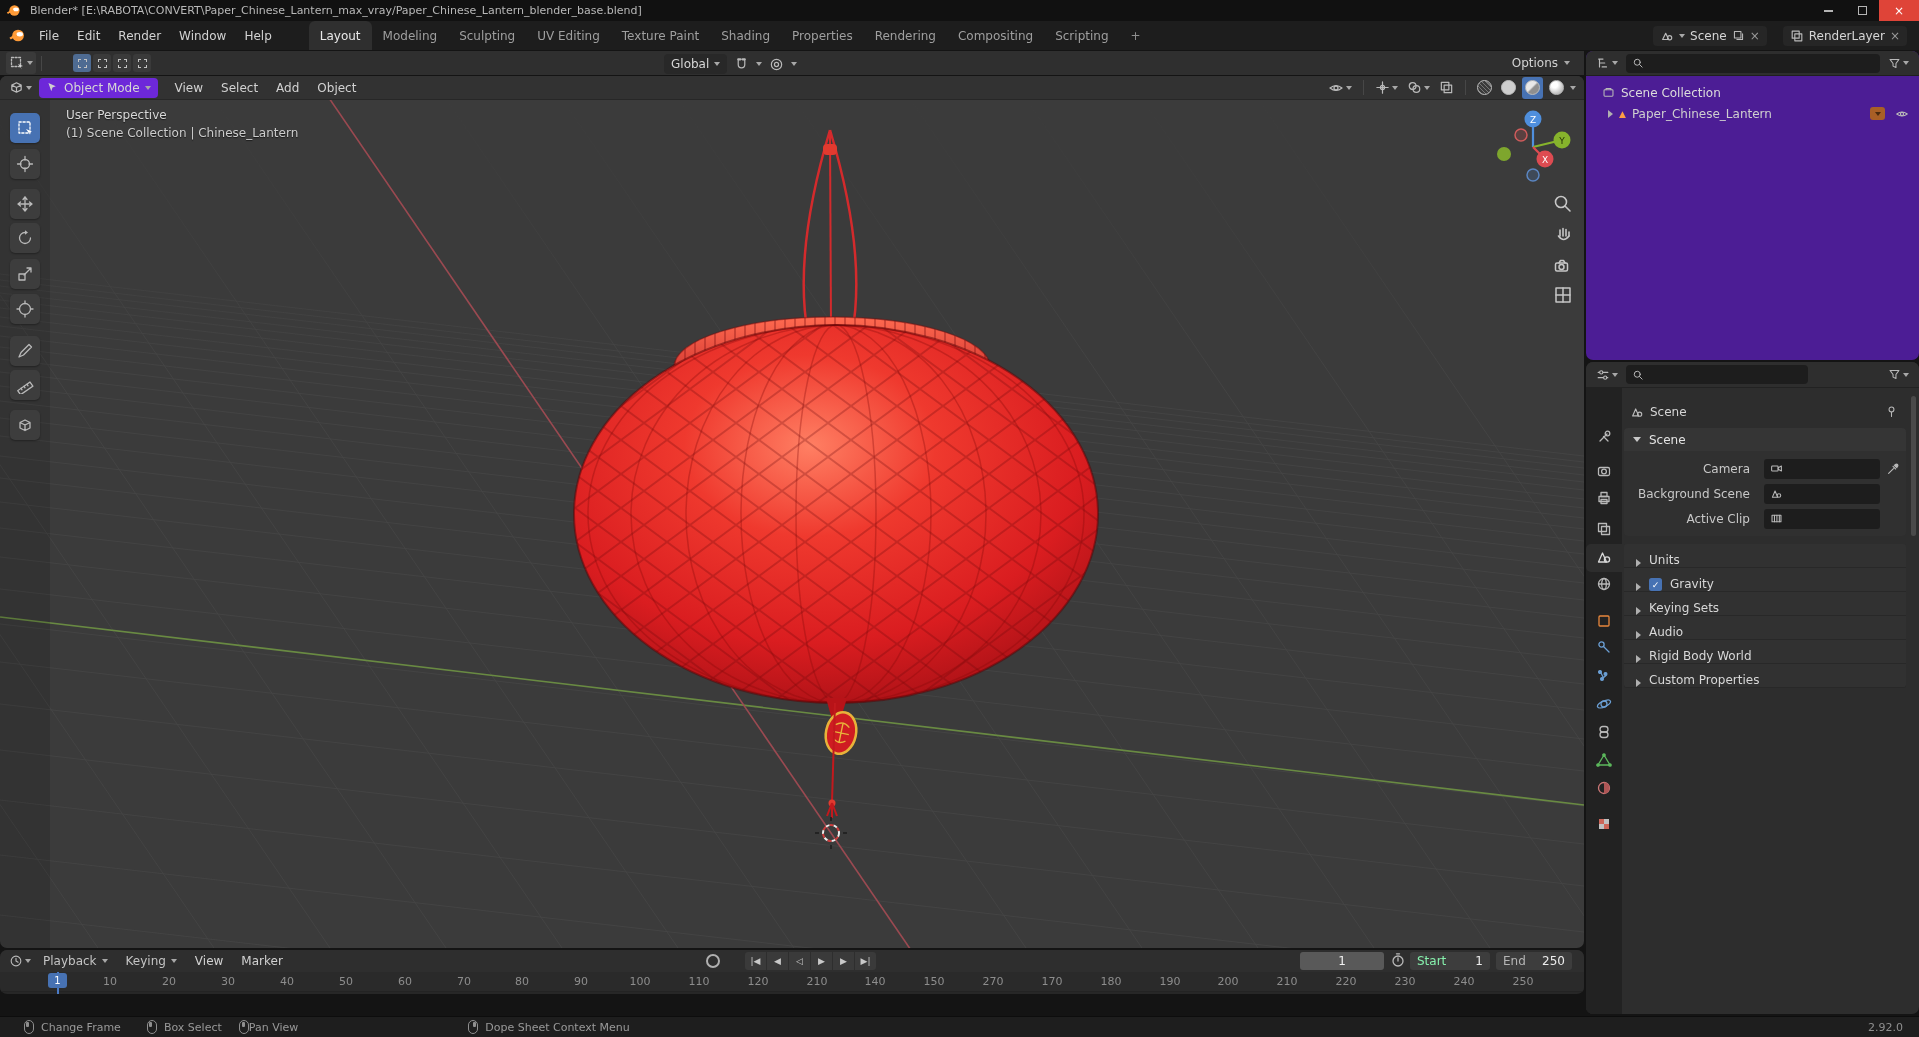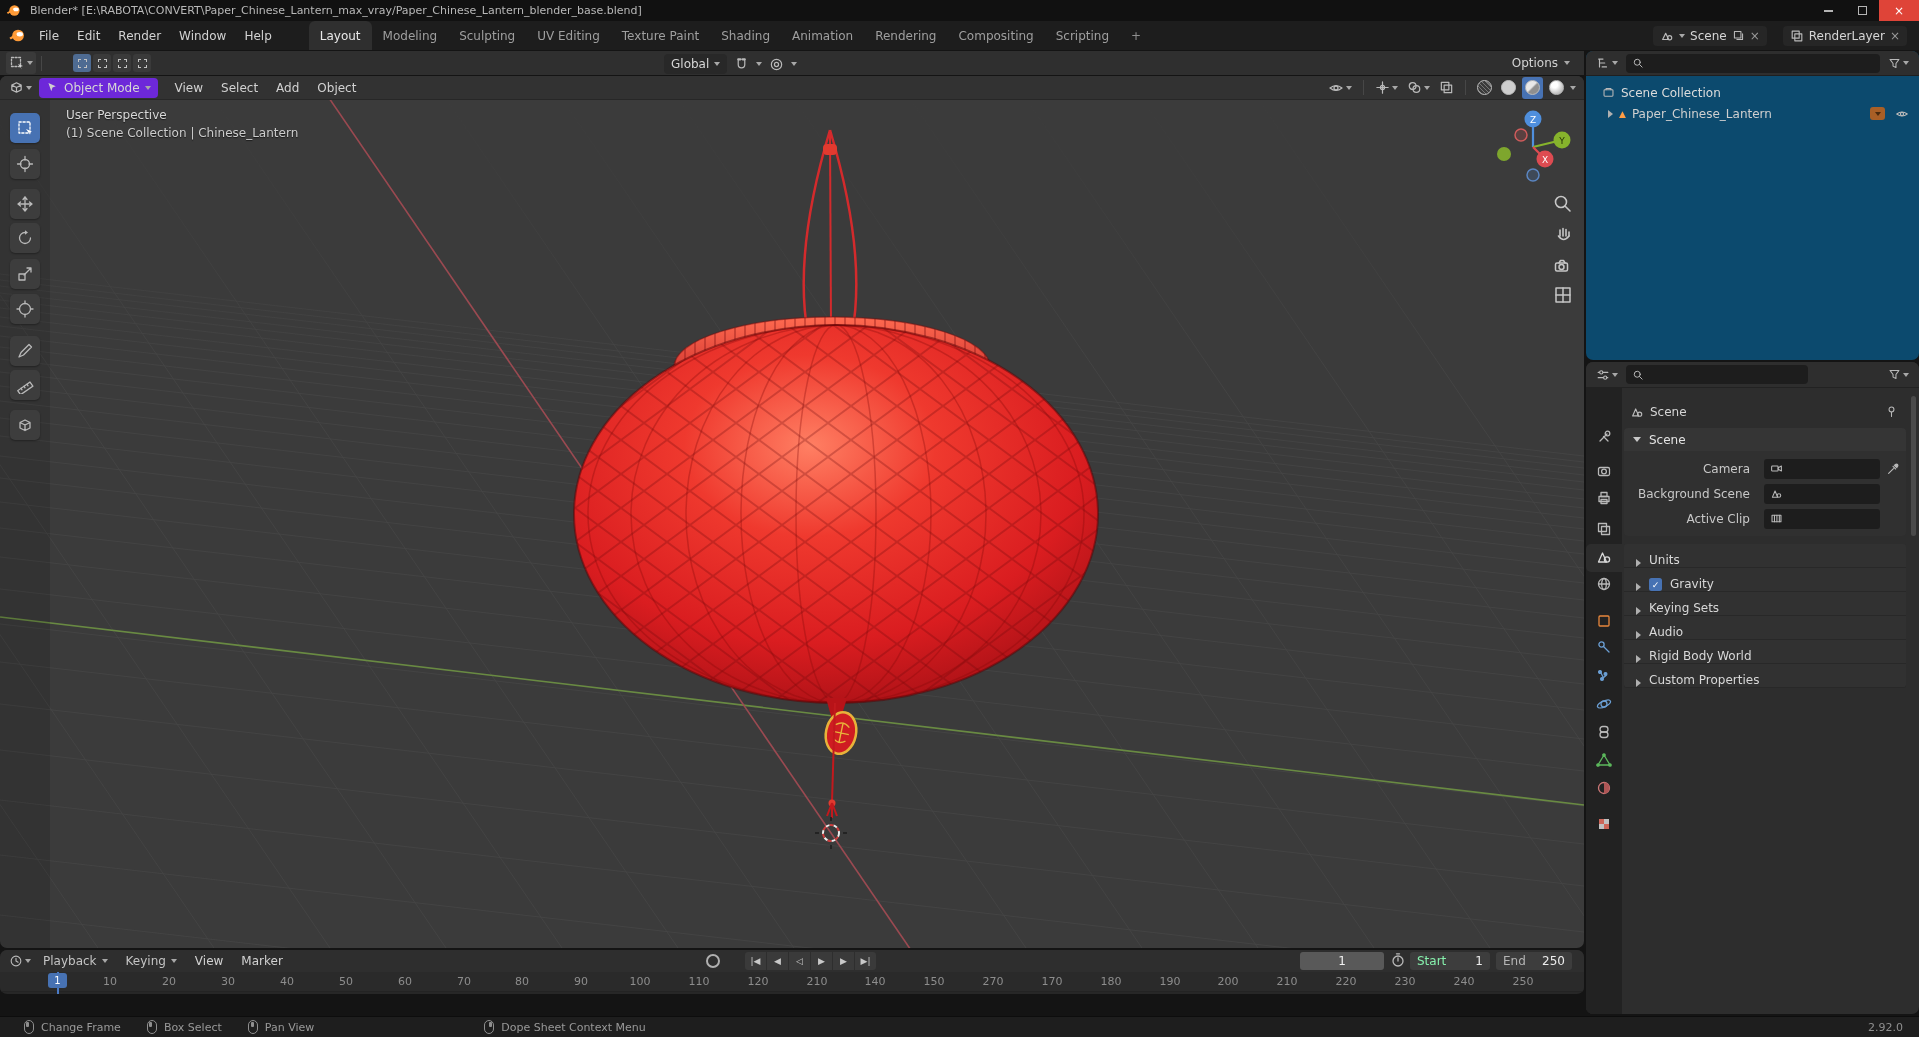--- a/index.html
+++ b/index.html
@@ -72,21 +72,21 @@
     <span class="menu-item">Window</span>
     <span class="menu-item">Help</span>
   </div>
   <div class="row" style="margin-left:28px;height:29px">
     <span class="ws-tab active">Layout</span>
     <span class="ws-tab">Modeling</span>
     <span class="ws-tab">Sculpting</span>
     <span class="ws-tab">UV Editing</span>
     <span class="ws-tab">Texture Paint</span>
     <span class="ws-tab">Shading</span>
-    <span class="ws-tab">Animation</span>
+    <span class="ws-tab">Properties</span>
     <span class="ws-tab">Rendering</span>
     <span class="ws-tab">Compositing</span>
     <span class="ws-tab">Scripting</span>
     <span class="ws-tab" style="color:#8f8f8f">+</span>
   </div>
   <div class="row" style="margin-left:auto;gap:16px;padding-right:12px">
     <div class="pill">
       <svg class="i" width="14" height="14" viewBox="0 0 16 16">
           <circle cx="11" cy="10" r="2.4"></circle>
           <path d="M3 12 L6.5 5 L10 12 Z"></path>
@@ -508,21 +508,21 @@
       <span class="tick" style="left:1464px">240</span>
     <span class="tick" style="left:1523px">250</span>
   </div>
   <div class="abs" style="left:57px;top:22px;width:2px;height:29px;background:#4a7bc8"></div>
   <div class="abs" style="left:48px;top:23px;width:19px;height:15px;background:#4772b3;border-radius:3px;color:#fff;font-size:10px;display:flex;align-items:center;justify-content:center">
       <span>1</span>
     </div>
   <div class="abs" style="left:8px;top:52px;width:1560px;height:7px;background:#4d4d4d;border-radius:3.5px"></div>
 </div>
 
-<div class="blk" style="left:1586px;top:51px;width:333px;height:309px;background:#0c4a6e">
+<div class="blk" style="left:1586px;top:51px;width:333px;height:309px;background:#4c1d95">
   <div class="row hdr" style="height:25px;border-bottom:1px solid #1f1f1f;padding:0 7px;gap:5px">
     <div class="icb">
       <svg class="i" width="14" height="14" viewBox="0 0 16 16">
           <path d="M3 3.5 H8 M5 8 H10 M7 12.5 H12 M4 3.5 V12.5"></path>
         </svg>
       <span class="cv"></span>
     </div>
     <div class="srch">
       <svg class="i" width="12" height="12" viewBox="0 0 16 16">
           <circle cx="7" cy="7" r="4"></circle>
@@ -761,21 +761,21 @@
         <i></i>
       </span>
       <span>Change Frame</span>
     </div>
   <div class="row" style="margin-left:26px;gap:7px">
       <span class="mico l">
         <i></i>
       </span>
       <span>Box Select</span>
     </div>
-  <div class="row" style="margin-left:26px;gap:7px">
+  <div class="row" style="margin-left:17px;">
       <span class="mico m">
         <i></i>
       </span>
       <span>Pan View</span>
     </div>
   <div class="row" style="margin-left:170px;gap:7px">
       <span class="mico r">
         <i></i>
       </span>
       <span>Dope Sheet Context Menu</span>

